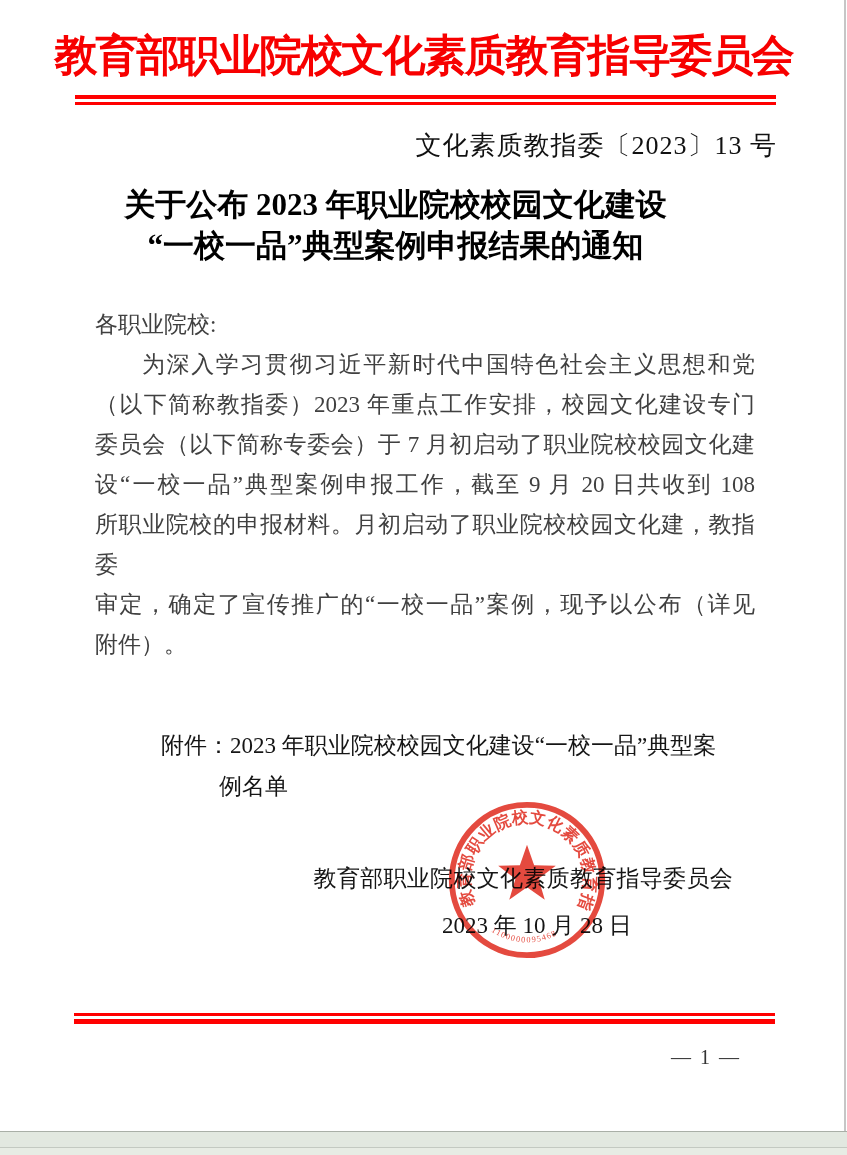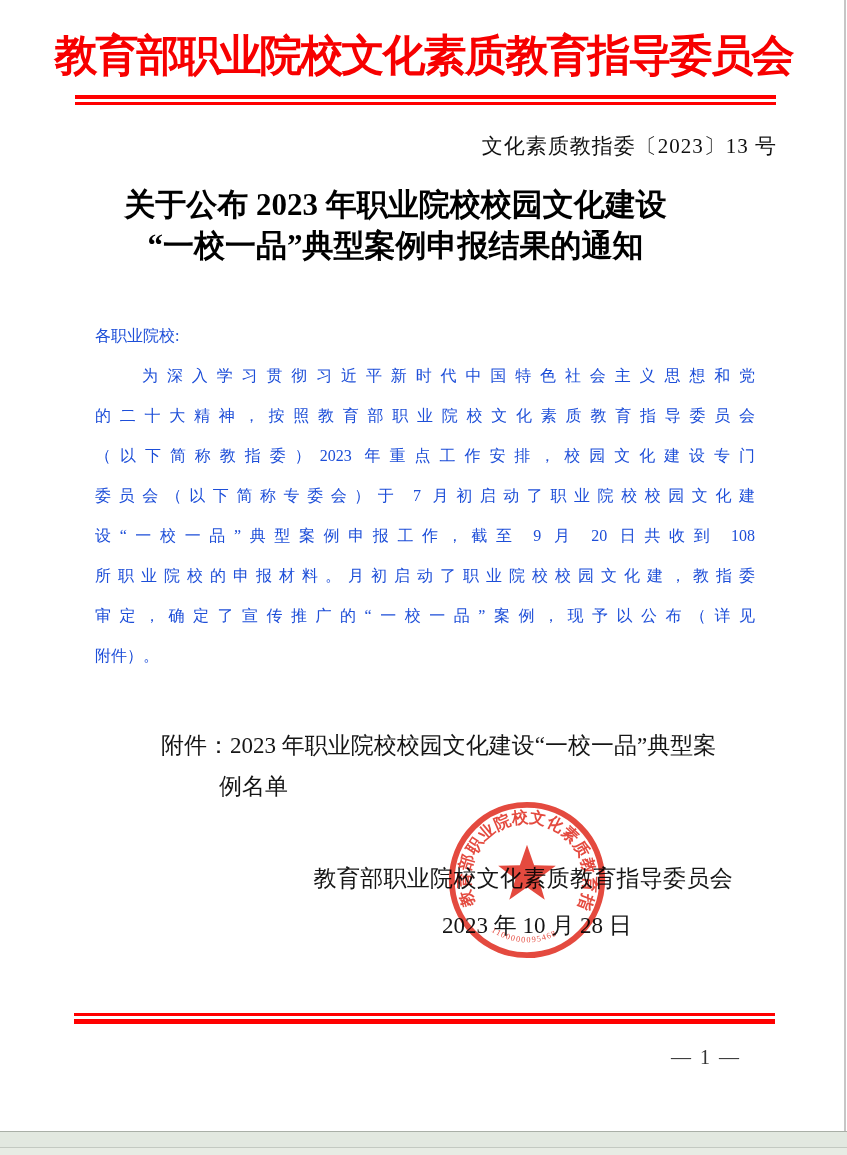--- a/index.html
+++ b/index.html
@@ -23,39 +23,38 @@
     white-space:nowrap;
   }
   .rule{position:absolute;left:75px;width:701px;background:#ff0000;}
   .rule-top-a{top:95px;height:4px;}
   .rule-top-b{top:102px;height:2.5px;}
   .rule-bot-a{top:1013px;height:2.5px;left:74px;}
   .rule-bot-b{top:1019px;height:5px;left:74px;}
   
   .doc-number{
     position:absolute;top:132px;right:70px;
-    font-size:21px;line-height:28px;
+    font-size:26px;line-height:28px;
     letter-spacing:1px;
     color:#111;
     white-space:nowrap;
   }
   
   .notice-title{
     position:absolute;top:184px;left:0;width:791px;
     text-align:center;
     font-weight:bold;
     font-size:31px;line-height:41px;
     color:#000;
   }
   
   .body-block{
     position:absolute;top:305px;left:95px;width:660px;
-    font-size:16px;line-height:40px;
-    color:#1d4ed8;
-    margin-top:11px;
+    font-size:23px;line-height:40px;
+    color:#404040;
   }
   .body-block .line{width:660px;}
   .j{text-align:justify;text-align-last:justify;}
   .ind{padding-left:47px;width:613px !important;}
   .attachment{
     position:absolute;top:701px;left:95px;width:660px;
     font-size:23px;line-height:41px;color:#151515;margin-top:24px;
   }
   .att-1{padding-left:66px;}
   .att-2{padding-left:124px;}
@@ -110,21 +109,20 @@
   <div class="doc-number">文化素质教指委〔2023〕13 号</div>
 
   <div class="notice-title">
     <div>关于公布 2023 年职业院校校园文化建设</div>
     <div>“一校一品”典型案例申报结果的通知</div>
   </div>
 
   <div class="body-block">
     <div class="line">各职业院校:</div>
     <div class="line j ind">为深入学习贯彻习近平新时代中国特色社会主义思想和党</div>
-    <div class="line j">的二十大精神，按照教育部职业院校文化素质教育指导委员会</div>
     <div class="line j">（以下简称教指委）2023 年重点工作安排，校园文化建设专门</div>
     <div class="line j">委员会（以下简称专委会）于 7 月初启动了职业院校校园文化建</div>
     <div class="line j">设“一校一品”典型案例申报工作，截至 9 月 20 日共收到 108</div>
     <div class="line j">所职业院校的申报材料。月初启动了职业院校校园文化建，教指委</div>
     <div class="line j">审定，确定了宣传推广的“一校一品”案例，现予以公布（详见</div>
     <div class="line">附件）。</div>
   </div>
 
   <div class="attachment">
     <div class="att-1">附件：2023 年职业院校校园文化建设“一校一品”典型案</div>

